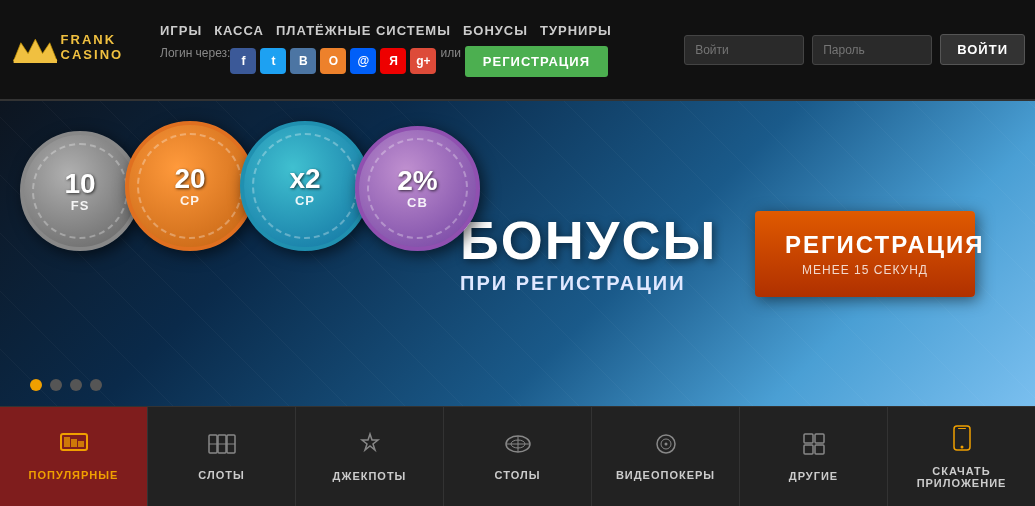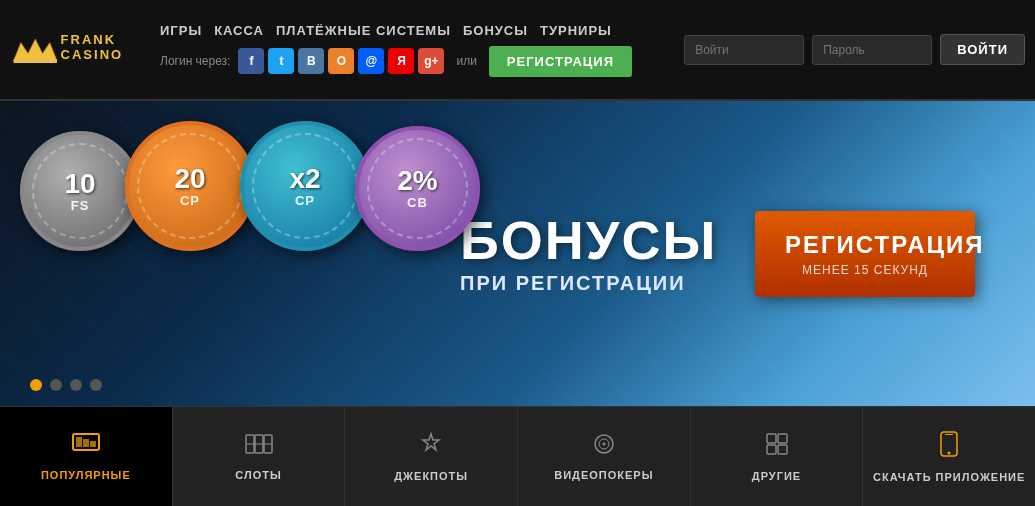--- a/index.html
+++ b/index.html
@@ -60,22 +60,20 @@
       color: #ccc;
       text-decoration: none;
       font-size: 13px;
       font-weight: bold;
       letter-spacing: 1px;
       text-transform: uppercase;
     }
 
     .login-row {
       display: flex;
-      align-items: center;
-      gap: 8px;
     }
 
     .login-label {
       color: #888;
       font-size: 12px;
     }
 
     .social-icons {
       display: flex;
       gap: 4px;
@@ -346,21 +344,21 @@
       align-items: center;
       justify-content: center;
       gap: 8px;
       cursor: pointer;
       border-right: 1px solid #333;
       padding: 10px 5px;
       transition: background 0.2s;
     }
 
     .nav-item:last-child { border-right: none; }
-    .nav-item.active { background: #000000; }
+    .nav-item.active { background: #7f1d1d; }
 
     .nav-icon {
       font-size: 24px;
       color: #888;
     }
 
     .nav-item.active .nav-icon { color: #f0a000; }
 
     .nav-label {
       color: #ccc;
@@ -491,20 +489,31 @@
     <span class="nav-icon">
       <svg width="24" height="24" viewBox="0 0 24 24" fill="none">
         <polygon points="12,2 14,8 20,8 15,12 17,18 12,14 7,18 9,12 4,8 10,8" stroke="#888" stroke-width="1.5" fill="none"></polygon>
       </svg>
     </span>
     <span class="nav-label">ДЖЕКПОТЫ</span>
   </div>
   <div class="nav-item">
     <span class="nav-icon">
       <svg width="28" height="22" viewBox="0 0 28 22" fill="none">
+        <ellipse cx="14" cy="11" rx="12" ry="8" stroke="#888" stroke-width="1.5" fill="none"></ellipse>
+        <ellipse cx="14" cy="11" rx="7" ry="4" stroke="#888" stroke-width="1" fill="none"></ellipse>
+        <line x1="14" y1="3" x2="14" y2="19" stroke="#888" stroke-width="1"></line>
+        <line x1="2" y1="11" x2="26" y2="11" stroke="#888" stroke-width="1"></line>
+      </svg>
+    </span>
+    <span class="nav-label">СТОЛЫ</span>
+  </div>
+  <div class="nav-item">
+    <span class="nav-icon">
+      <svg width="28" height="22" viewBox="0 0 28 22" fill="none">
         <circle cx="14" cy="11" r="9" stroke="#888" stroke-width="1.5" fill="none"></circle>
         <circle cx="14" cy="11" r="5" stroke="#888" stroke-width="1" fill="none"></circle>
         <circle cx="14" cy="11" r="1.5" fill="#888"></circle>
       </svg>
     </span>
     <span class="nav-label">ВИДЕОПОКЕРЫ</span>
   </div>
   <div class="nav-item">
     <span class="nav-icon">
       <svg width="24" height="24" viewBox="0 0 24 24" fill="none">

